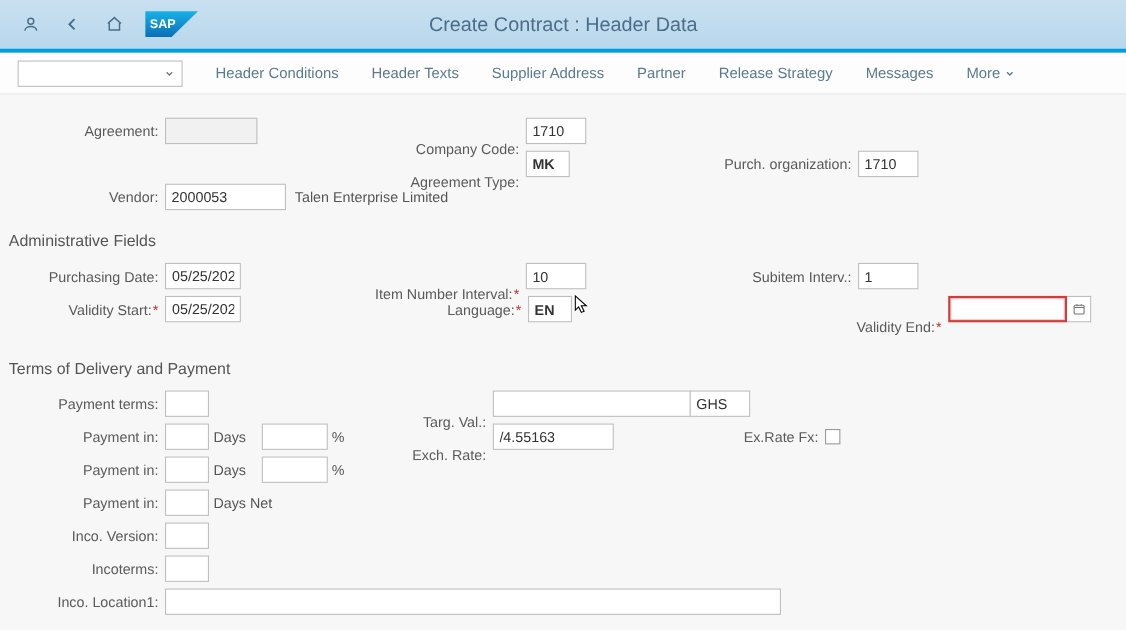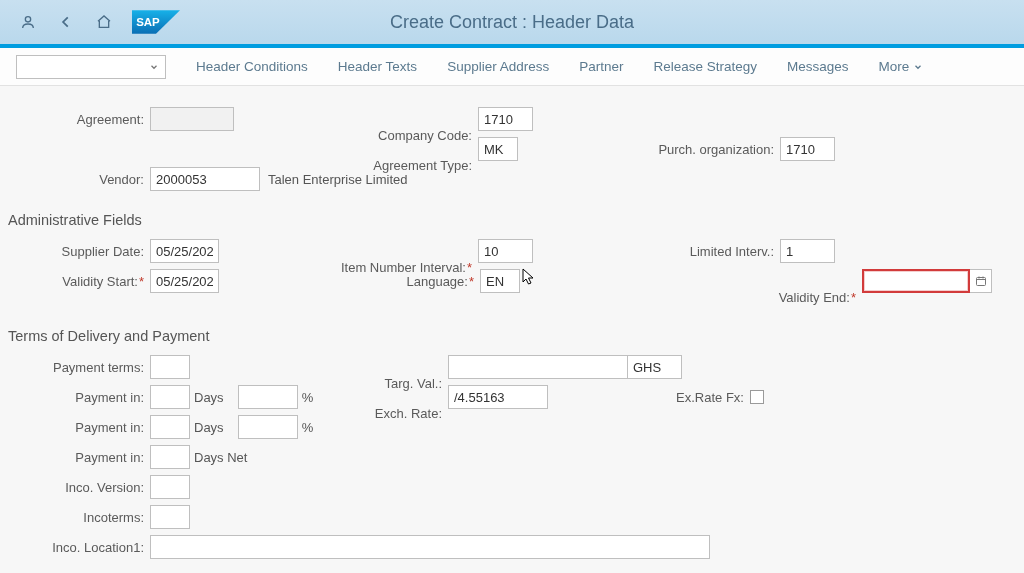--- a/index.html
+++ b/index.html
@@ -113,21 +113,21 @@
   .date-pick .dp-btn{
     width:22px;height:24px;border:1px solid #bfbfbf;border-left:none;
     display:flex;align-items:center;justify-content:center;
     background:#fff;color:#777;cursor:pointer;
   }
 
   .inline-unit { margin-left:4px; color:#555;}
   .med { width:69px;}
   .wide { width:180px;}
   .w55  { width:55px;}
-  .w40  { width:40px;}
+  .w40  { width:40px;font-weight:bold;}
 
   .cursor-pointer {
     position:absolute;
     left:522px; top:268px;
     pointer-events:none;
   }
 </style>
 </head>
 <body>
 
@@ -222,33 +222,33 @@
         <span class="vendor-desc">Talen Enterprise Limited</span>
       </div>
     </div>
   </div>
 
   <div class="section-title">Administrative Fields</div>
 
   <div class="cols">
     <div class="col" style="flex:0 0 330px">
       <div class="row">
-        <span class="lbl" style="width:150px">Supplier Date:</span>
+        <span class="lbl" style="width:150px">Purchasing Date:</span>
         <input class="fld med" value="05/25/2020" style="">
       </div>
     </div>
     <div class="col col2" style="flex:0 0 300px">
       <div class="row">
         <span class="lbl req">Item Number Interval:</span>
         <input class="fld w55" value="10" style="">
       </div>
     </div>
     <div class="col col3">
       <div class="row">
-        <span class="lbl">Limited Interv.:</span>
+        <span class="lbl">Subitem Interv.:</span>
         <input class="fld w55" value="1" style="">
       </div>
     </div>
   </div>
 
   <div class="cols">
     <div class="col" style="flex:0 0 330px">
       <div class="row">
         <span class="lbl req" style="width:150px">Validity Start:</span>
         <input class="fld med" value="05/25/2020" style="">
@@ -301,21 +301,21 @@
         <span class="lbl" style="width:150px">Payment in:</span>
         <input class="fld w40" style="">
         <span class="inline-unit">Days</span>
         <input class="fld" style="width: 60px; margin-left: 14px;">
         <span class="inline-unit">%</span>
       </div>
     </div>
     <div class="col col2" style="flex:0 0 320px">
       <div class="row">
         <span class="lbl" style="width:118px">Exch. Rate:</span>
-        <input class="fld" style="width: 100px;" value="/4.55163">
+        <input class="fld" style="width: 110px;" value="/4.55163">
       </div>
     </div>
     <div class="col col3">
       <div class="row">
         <span class="lbl" style="width:100px">Ex.Rate Fx:</span>
         <span class="checkbox"></span>
       </div>
     </div>
   </div>
 

